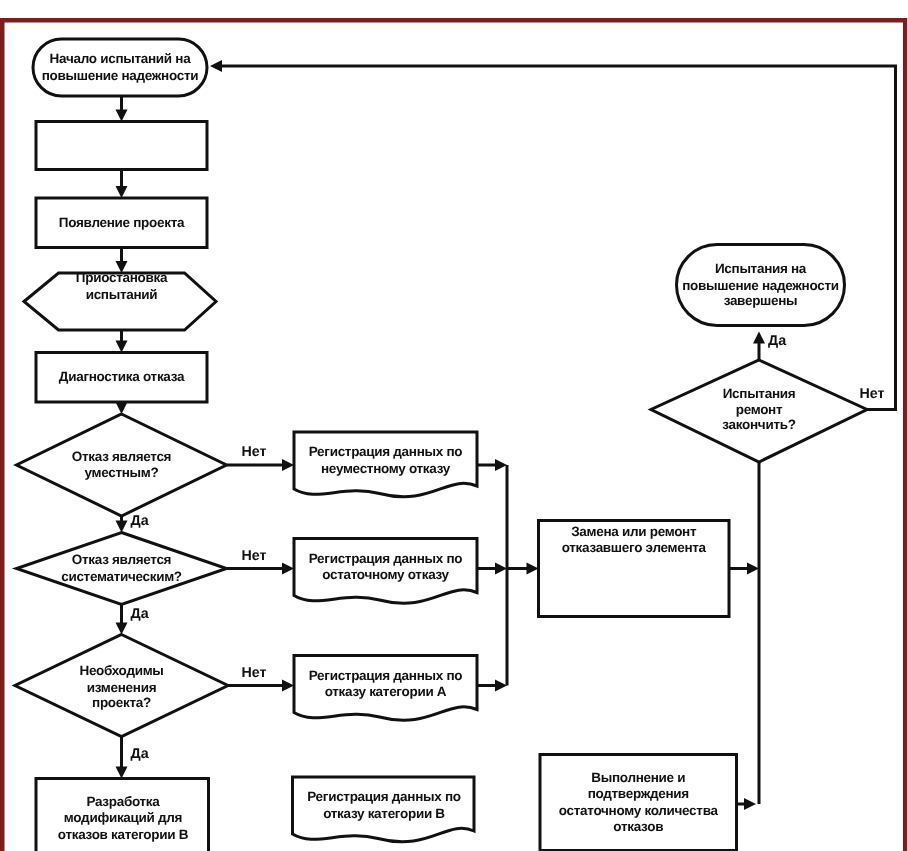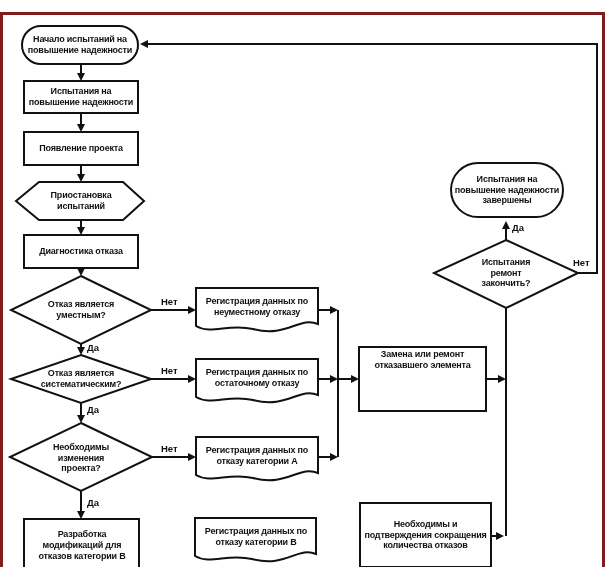--- a/index.html
+++ b/index.html
@@ -98,34 +98,33 @@
     <path class="shape" d="M193 344 H315 V380 C296 372 284 394 250 385 C226 379 208 391 193 382 Z"></path>
     <path class="shape" d="M193 422 H315 V458 C296 450 284 472 250 463 C226 457 208 469 193 460 Z"></path>
     <path class="shape" d="M192 503 H313 V539 C295 531 283 553 249 544 C225 538 207 550 192 541 Z"></path>
     <rect class="shape" x="356" y="332" width="127" height="64"></rect>
     <rect class="shape" x="357" y="488" width="131" height="64"></rect>
     <rect class="shape" x="448" y="148" width="112" height="54" rx="27"></rect>
     <polygon class="shape" points="503,225 575,258 503,293 431,258"></polygon>
   </svg>
 
   <div class="node" style="left:24px;top:13px;width:106px;height:34px;">Начало испытаний на повышение надежности</div>
-  <div class="node" style="left:24px;top:68px;width:108px;height:28px;">Испытания на повышение надежности</div>
   <div class="node" style="left:24px;top:119px;width:108px;height:29px;">Появление проекта</div>
-  <div class="node" style="left:31px;top:169px;width:94px;height:34px;">Приостановка испытаний</div>
+  <div class="node" style="left:31px;top:159px;width:94px;height:34px;">Приостановка испытаний</div>
   <div class="node" style="left:24px;top:222px;width:108px;height:29px;">Диагностика отказа</div>
   <div class="node" style="left:33px;top:277px;width:90px;height:36px;">Отказ является уместным?</div>
   <div class="node" style="left:30px;top:346px;width:96px;height:36px;">Отказ является систематическим?</div>
   <div class="node" style="left:38px;top:424px;width:80px;height:38px;">Необходимы изменения проекта?</div>
   <div class="node" style="left:26px;top:507px;width:106px;height:47px;">Разработка модификаций для отказов категории В</div>
   <div class="node" style="left:195px;top:276px;width:118px;height:32px;">Регистрация данных по неуместному отказу</div>
   <div class="node" style="left:195px;top:347px;width:118px;height:32px;">Регистрация данных по остаточному отказу</div>
   <div class="node" style="left:195px;top:425px;width:118px;height:32px;">Регистрация данных по отказу категории А</div>
   <div class="node" style="left:194px;top:506px;width:118px;height:32px;">Регистрация данных по отказу категории В</div>
   <div class="node" style="left:360px;top:316px;width:119px;height:58px;">Замена или ремонт отказавшего элемента</div>
-  <div class="node" style="left:361px;top:491px;width:123px;height:58px;">Необходимы и подтверждения сокращения количества отказов</div>
+  <div class="node" style="left:361px;top:491px;width:123px;height:58px;">Выполнение и подтверждения остаточному количества отказов</div>
   <div class="node" style="left:450px;top:151px;width:108px;height:48px;">Испытания на повышение надежности завершены</div>
   <div class="node" style="left:473px;top:233px;width:60px;height:50px;">Испытания ремонт закончить?</div>
 
   <div class="elabel" style="left:84px;top:327px;">Да</div>
   <div class="elabel" style="left:84px;top:389px;">Да</div>
   <div class="elabel" style="left:84px;top:482px;">Да</div>
   <div class="elabel" style="left:509px;top:207px;">Да</div>
   <div class="elabel" style="left:158px;top:281px;">Нет</div>
   <div class="elabel" style="left:158px;top:350px;">Нет</div>
   <div class="elabel" style="left:158px;top:428px;">Нет</div>

